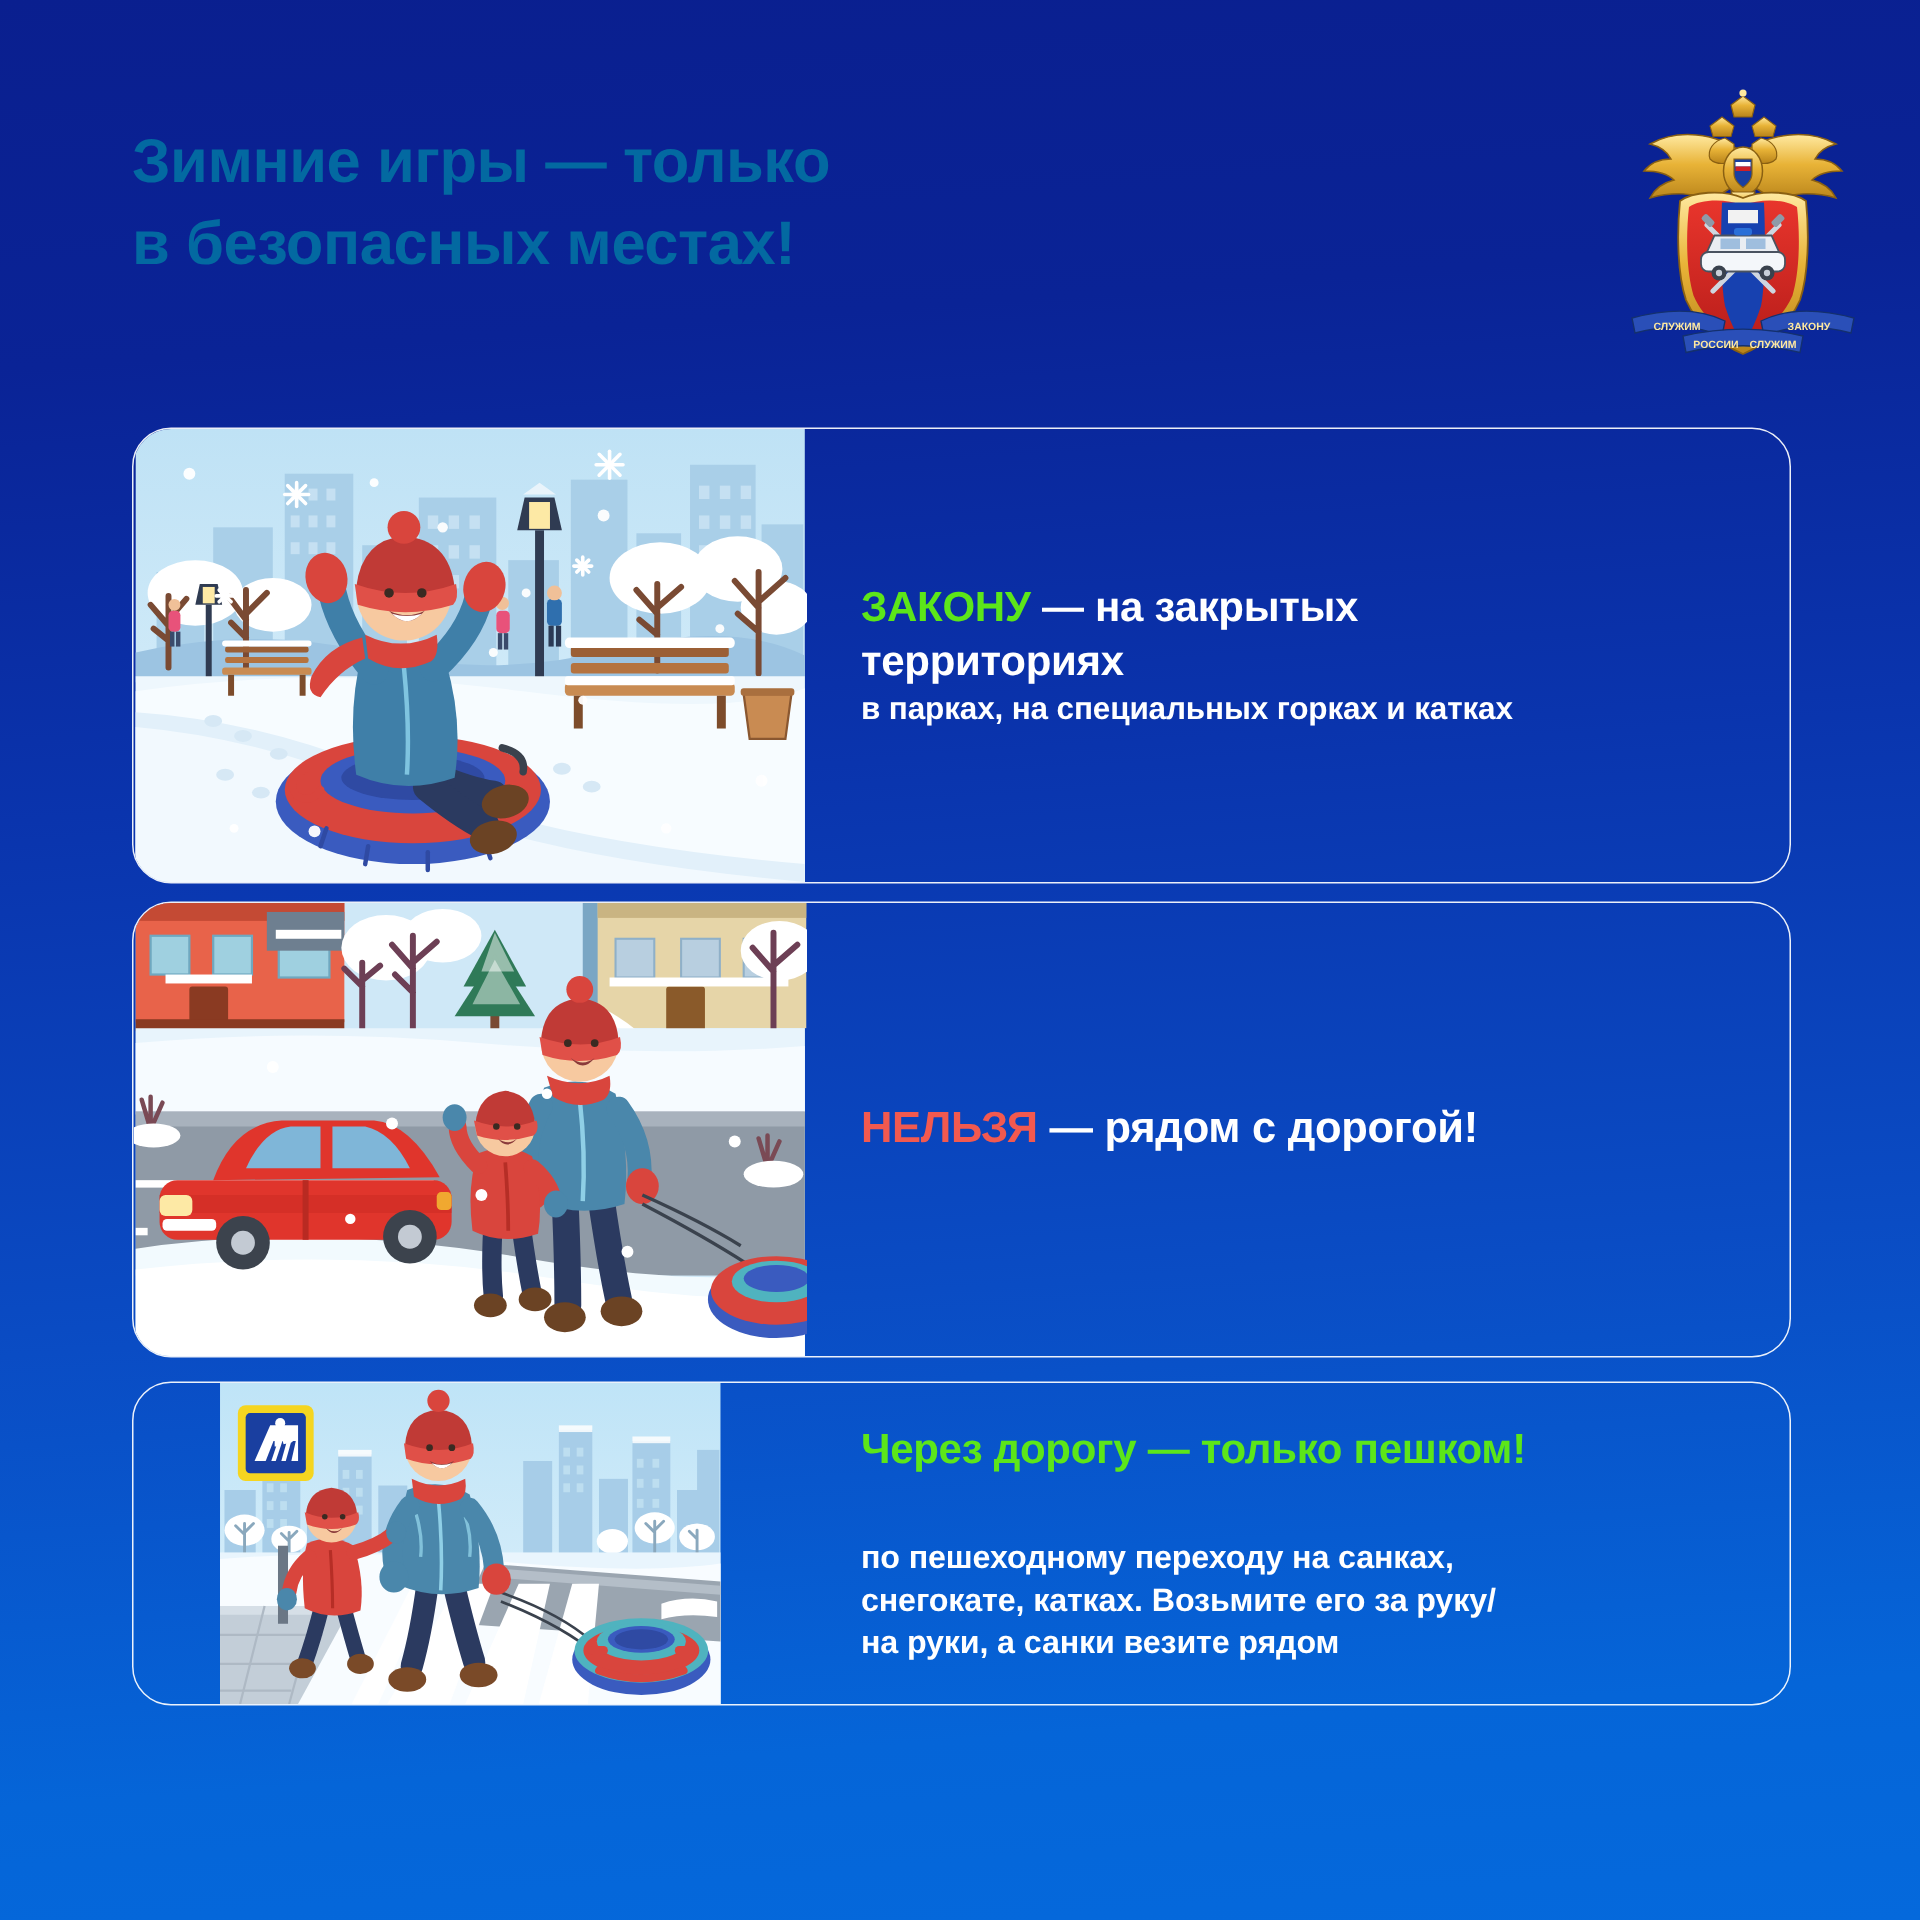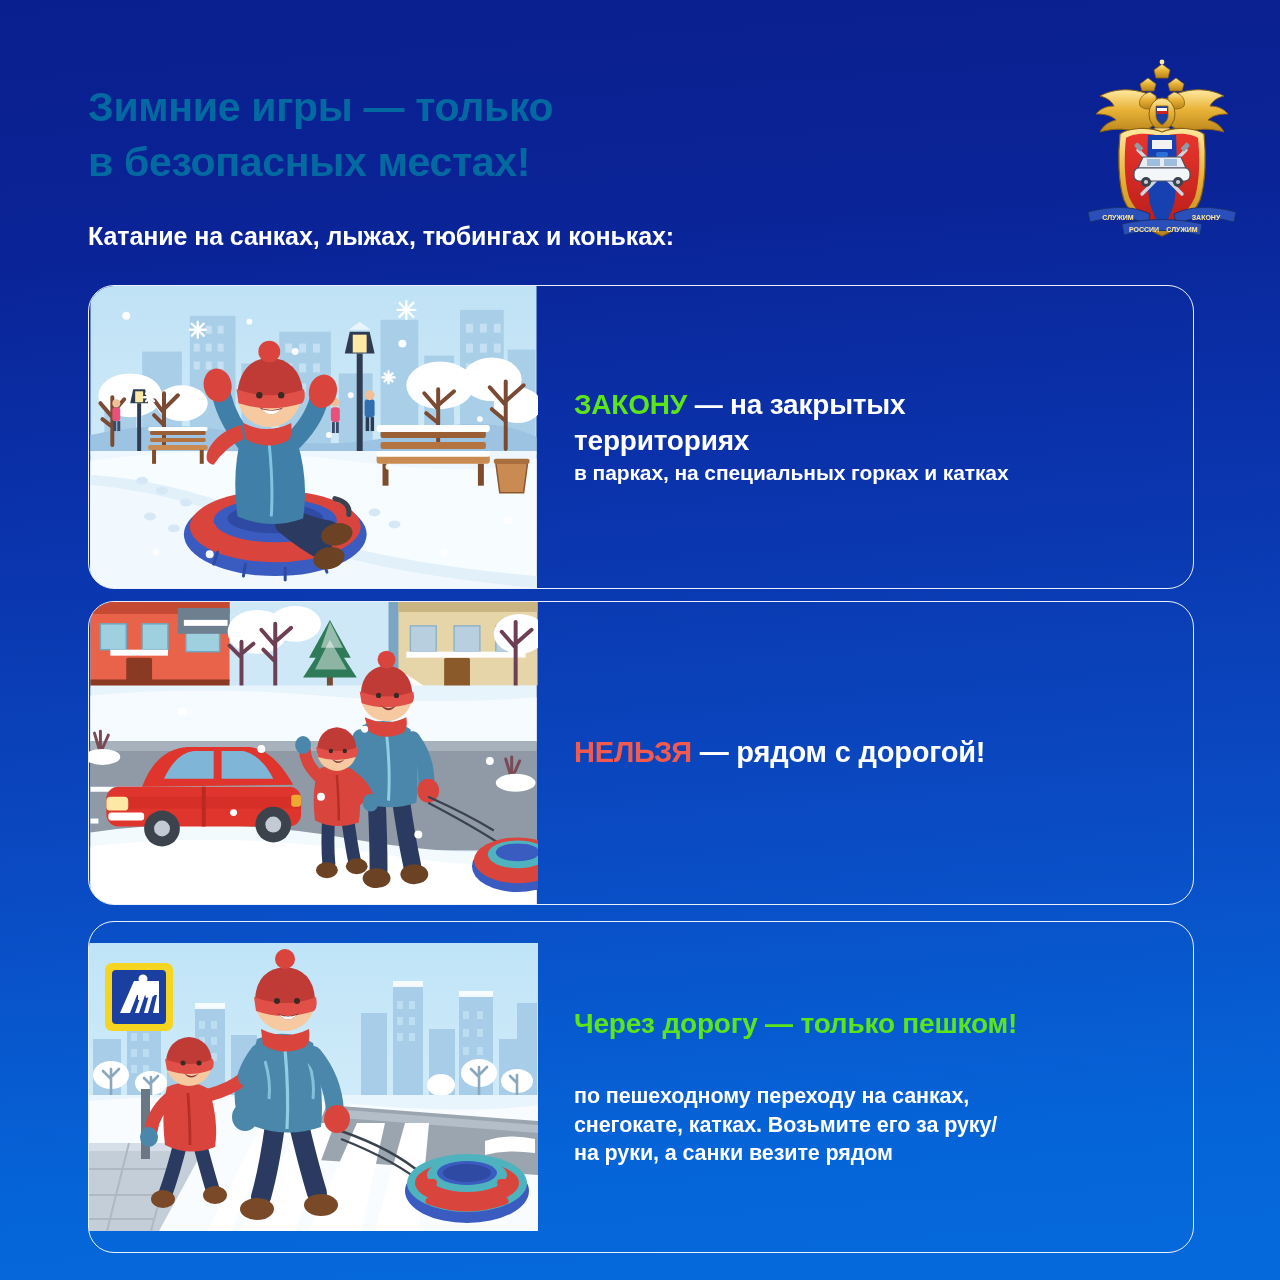--- a/index.html
+++ b/index.html
@@ -51,21 +51,21 @@
     position:absolute;
     left:88px;
     width:1106px;
     border:1.6px solid rgba(255,255,255,0.92);
     border-radius:26px;
     overflow:hidden;
     background:transparent;
   }
   #card-1 { top:285px; height:304px; }
   #card-2 { top:601px; height:304px; }
-  #card-3 { top:921px; height:332px;padding-left:28px; }
+  #card-3 { top:921px; height:216px;padding-left:28px; }
 
   .card-illustration {
     position:absolute; left:0; top:0; bottom:0;
     width:449px;
     overflow:hidden;
   }
   .card-illustration svg { display:block; width:449px; height:100%; }
 
   .card-text {
     position:absolute; top:0; bottom:0; left:449px; right:0;
@@ -96,21 +96,20 @@
 </head>
 <body>
 
 <div id="header">
 
   <div id="page-title">
     <span class="tline">Зимние игры — только</span>
     <span class="tline">в безопасных местах!</span>
   </div>
 
-  <div id="subtitle">Катание на санках, лыжах, тюбингах и коньках:</div>
 
   <div id="emblem">
     <svg viewBox="0 0 168 180" xmlns="http://www.w3.org/2000/svg">
       <defs>
         <linearGradient id="goldg" x1="0" y1="0" x2="0" y2="1">
           <stop offset="0%" stop-color="#ffe9a0"></stop>
             <stop offset="45%" stop-color="#e8b337"></stop>
           <stop offset="100%" stop-color="#b8831a"></stop>
         </linearGradient>
         <linearGradient id="redg" x1="0" y1="0" x2="0" y2="1">

